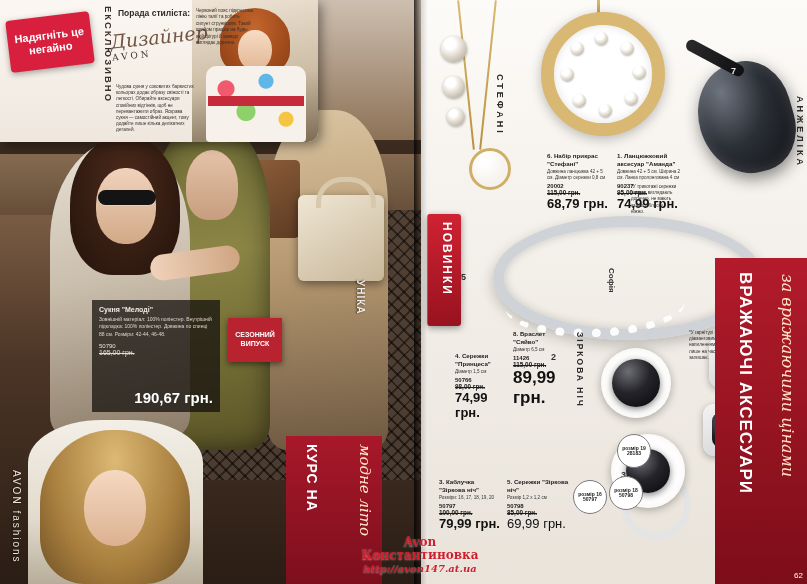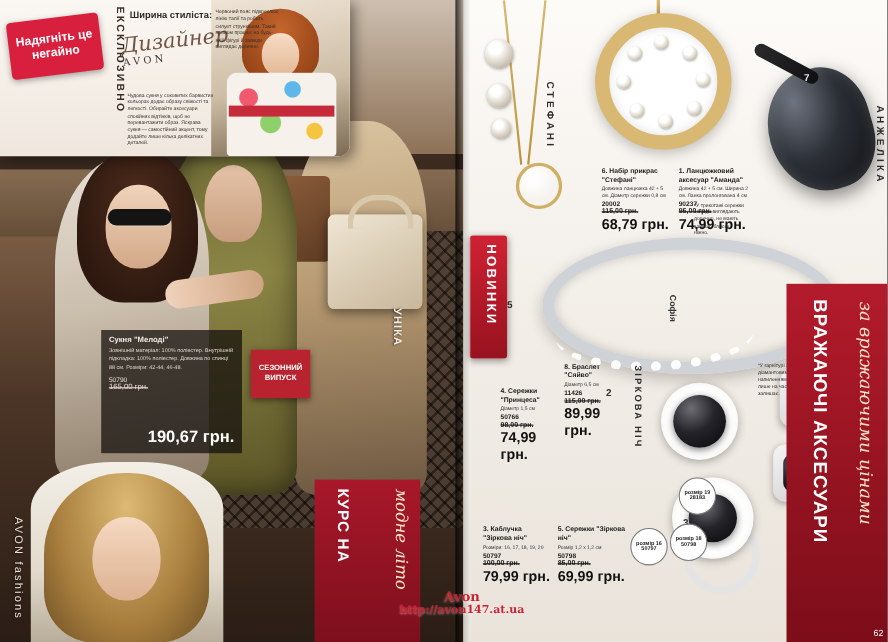--- a/index.html
+++ b/index.html
@@ -227,21 +227,21 @@
   }
 
   
   .watermark {
     position:absolute; left:330px; top:536px; width:180px;
     text-align:center; color:#cf1f2e; font-weight:bold;
     font-family:"DejaVu Serif", serif; font-size:12px; line-height:1.12;
     text-shadow:0 1px 2px rgba(255,255,255,.5);
     z-index:60;
   }
-  .watermark .wm-url { font-size:10px; }
+  .watermark .wm-url { font-size:10px;font-style:italic; }
 
   
   .gutter {
     position:absolute; left:414px; top:0; width:14px; height:584px;
     background: linear-gradient(90deg, rgba(0,0,0,.75), rgba(0,0,0,.15), rgba(255,255,255,.25));
     z-index:30;
   }
 
   
   .right-page {
@@ -433,25 +433,25 @@
     font-size:6.4px; font-weight:bold; color:#1c1c1c; text-decoration:line-through;
   }
 
   .pb-6 { left:126px; top:152px; width:62px; }
   .pb-6 .pb-new-h { font-size:13px; font-weight:bold; color:#111; }
   .pb-1 { left:196px; top:152px; width:66px; }
   .pb-1 .pb-new-h { font-size:13px; font-weight:bold; color:#111; }
   .pb-4 { left:34px; top:352px; width:58px; }
   .pb-4 .pb-new-h { font-size:13px; font-weight:bold; color:#111; }
   .pb-8 { left:92px; top:330px; width:54px; }
-  .pb-8 .pb-new-h { font-size:13px; font-weight:bold; color:#111; }
+  .pb-8 .pb-new-h { font-size:17px; font-weight:bold; color:#111; }
   .pb-3 { left:18px; top:478px; width:62px; }
   .pb-3 .pb-new-h { font-size:13px; font-weight:bold; color:#111; }
   .pb-5 { left:86px; top:478px; width:62px; }
-  .pb-5 .pb-new-h { font-size:13px; font-weight:bold; color:#111; }
+  .pb-5 .pb-new-h { font-size:13px; font-weight:normal; color:#111; }
 
   
   .size-circles { position:absolute; left:152px; top:440px; width:120px; height:90px; }
   .size-c {
     position:absolute; width:32px; height:32px; border-radius:50%;
     border:1px solid #7b7b7b; background:#fff;
     display:flex; align-items:center; justify-content:center;
     font-size:5px; font-weight:bold; color:#222; text-align:center; line-height:1.1;
   }
   .size-note {
@@ -495,21 +495,21 @@
         <div class="ip-belt"></div>
       </div>
       <div class="badge-urgent">
         <span>Надягніть це негайно</span>
       </div>
       <div class="brand-vert">ЕКСКЛЮЗИВНО</div>
       <div class="signature">
         <span>Дизайнер</span>
         <div class="sig-avon">AVON</div>
       </div>
-      <div class="advice-title">Ширина стиліста:</div>
+      <div class="advice-title">Порада стиліста:</div>
       <div class="advice-body">Чудова сукня у соковитих барвистих кольорах додає образу свіжості та легкості. Обирайте аксесуари спокійних відтінків, щоб не перевантажити образ. Яскрава сукня — самостійний акцент, тому додайте лише кілька делікатних деталей.</div>
       <div class="advice-col2">Червоний пояс підкреслює лінію талії та робить силует стрункішим. Такий прийом працює на будь-якій фігурі й завжди виглядає доречно.</div>
     </div>
 
     <div class="price-tag-dark">
       <div class="pt-title">Сукня "Мелоді"</div>
       <div class="pt-body">Зовнішній матеріал: 100% поліестер. Внутрішній підкладка: 100% поліестер. Довжина по спинці 88 см. Розміри: 42-44, 46-48.</div>
       <div class="pt-code">50790</div>
       <div class="pt-old">165,00 грн.</div>
       <div class="pt-new">190,67 грн.</div>
@@ -681,15 +681,16 @@
 
     <div class="side-banner">
       <div class="sb-main">ВРАЖАЮЧІ АКСЕСУАРИ</div>
       <div class="sb-sub">за вражаючими цінами</div>
       <div class="page-num">62</div>
     </div>
   </div>
 
   <div class="watermark">
     <div>Avon</div>
+    <div>Константиновка</div>
     <div class="wm-url">http://avon147.at.ua</div>
   </div>
 </div>
 
 </body></html>

